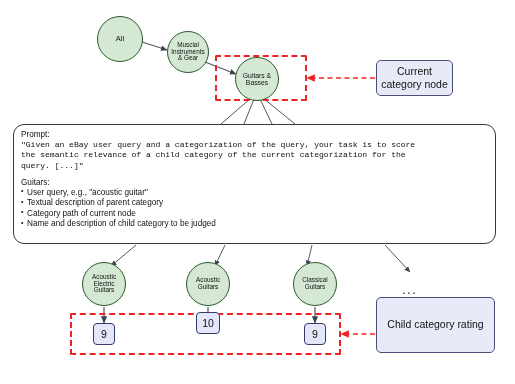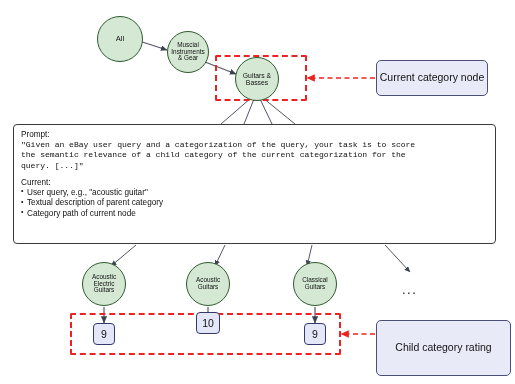--- a/index.html
+++ b/index.html
@@ -88,21 +88,21 @@
   }
   
   #prompt-panel {
     position: absolute;
     left: 13px;
     top: 124px;
     width: 483px;
     height: 120px;
     background: #ffffff;
     border: 1.1px solid #3b3b3b;
-    border-radius: 4px;
+    border-radius: 11px;
     box-sizing: border-box;
     padding: 5px 7px 0 7px;
     z-index: 6;
   }
   #prompt-panel .p-label {
     font-size: 8.2px;
     line-height: 1.22;
     color: #111111;
   }
   #prompt-panel .p-quote {
@@ -211,34 +211,35 @@
   </div>
 
   <div class="cat-node" style="left:167px; top:31px; width:42px; height:42px; font-size:6.4px;">
     <span class="cat-label">Muscial Instruments &amp; Gear</span>
   </div>
 
   <div class="cat-node" style="left:235px; top:57px; width:44px; height:44px; font-size:6.8px;">
     <span class="cat-label">Guitars &amp; Basses</span>
   </div>
 
-  <div class="callout-box" style="left:376px; top:60px; width:112px; height:36px;">
+  <div class="callout-box" style="left:376px; top:60px; width:77px; height:36px;">
     <span>Current category node</span>
   </div>
 
   <div id="prompt-panel">
     <div class="p-label">Prompt:</div>
     <pre class="p-quote">"Given an eBay user query and a categorization of the query, your task is to score
 the semantic relevance of a child category of the current categorization for the
 query. [...]"</pre>
-    <div class="inputs-head">Current:</div>
+    <div class="inputs-head">Guitars:</div>
     <ul class="inputs-list">
       <li>User query, e.g., "acoustic guitar"</li>
       <li>Textual description of parent category</li>
       <li>Category path of current node</li>
+      <li>Name and description of child category to be judged</li>
     </ul>
   </div>
 
   <div class="cat-node" style="left:82px; top:262px; width:44px; height:44px; font-size:6.4px;">
     <span class="cat-label">Acoustic Electric Guitars</span>
   </div>
 
   <div class="cat-node" style="left:186px; top:262px; width:44px; height:44px; font-size:6.4px;">
     <span class="cat-label">Acoustic Guitars</span>
   </div>
@@ -254,17 +255,17 @@
   </div>
 
   <div class="rating-chip" style="left:196px; top:312px; width:24px; height:22px;">
     <span>10</span>
   </div>
 
   <div class="rating-chip" style="left:304px; top:323px; width:22px; height:22px;">
     <span>9</span>
   </div>
 
-  <div class="callout-box" style="left:376px; top:320px; width:135px; height:56px;">
+  <div class="callout-box" style="left:376px; top:297px; width:119px; height:56px;">
     <span>Child category rating</span>
   </div>
 
 </div>
 
 </body></html>

